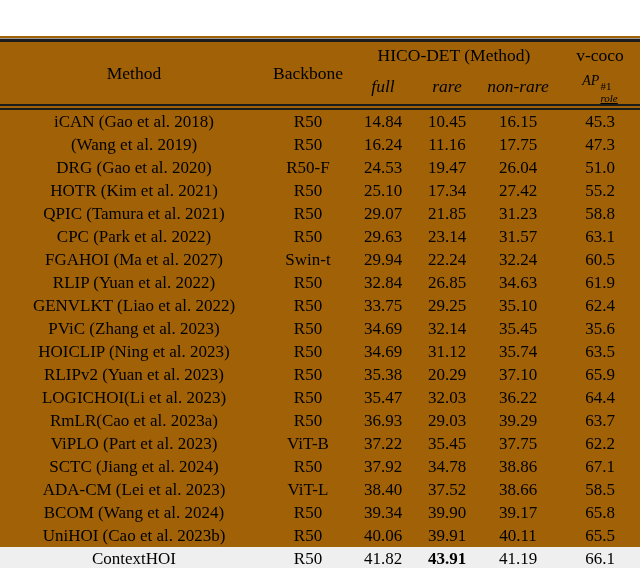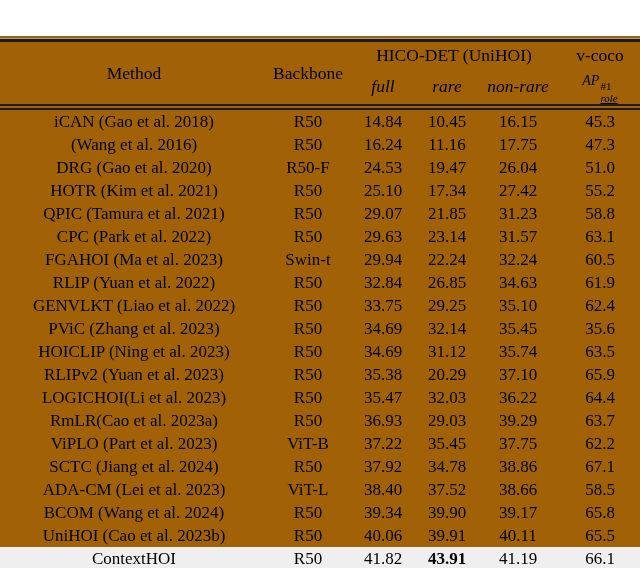--- a/index.html
+++ b/index.html
@@ -101,21 +101,21 @@
       <col class="c-backbone">
       <col class="c-full">
       <col class="c-rare">
       <col class="c-nonrare">
       <col class="c-vcoco">
     </colgroup>
     <thead>
       <tr class="group-row">
         <th rowspan="2" class="rowspan-head">Method</th>
         <th rowspan="2" class="rowspan-head">Backbone</th>
-        <th colspan="3">HICO-DET (UniHOI)</th>
+        <th colspan="3">HICO-DET (Method)</th>
         <th class="vcoco-col">v-coco</th>
       </tr>
       <tr class="sub-row">
         <th>full</th>
         <th>rare</th>
         <th>non-rare</th>
         <th class="vcoco-col">
           <span class="ap-wrap"><span class="ap-base">AP</span><span class="ap-stack">
                 <span class="sup">#1</span>
                 <span class="sub">role</span>
@@ -126,21 +126,21 @@
     <tbody>
         <tr>
           <td>iCAN (Gao et al. 2018)</td>
           <td>R50</td>
           <td>14.84</td>
           <td>10.45</td>
           <td>16.15</td>
           <td class="vcoco-col">45.3</td>
         </tr>
         <tr>
-          <td>(Wang et al. 2016)</td>
+          <td>(Wang et al. 2019)</td>
           <td>R50</td>
           <td>16.24</td>
           <td>11.16</td>
           <td>17.75</td>
           <td class="vcoco-col">47.3</td>
         </tr>
         <tr>
           <td>DRG (Gao et al. 2020)</td>
           <td>R50-F</td>
           <td>24.53</td>
@@ -166,21 +166,21 @@
         </tr>
         <tr>
           <td>CPC (Park et al. 2022)</td>
           <td>R50</td>
           <td>29.63</td>
           <td>23.14</td>
           <td>31.57</td>
           <td class="vcoco-col">63.1</td>
         </tr>
         <tr>
-          <td>FGAHOI (Ma et al. 2023)</td>
+          <td>FGAHOI (Ma et al. 2027)</td>
           <td>Swin-t</td>
           <td>29.94</td>
           <td>22.24</td>
           <td>32.24</td>
           <td class="vcoco-col">60.5</td>
         </tr>
         <tr>
           <td>RLIP (Yuan et al. 2022)</td>
           <td>R50</td>
           <td>32.84</td>

